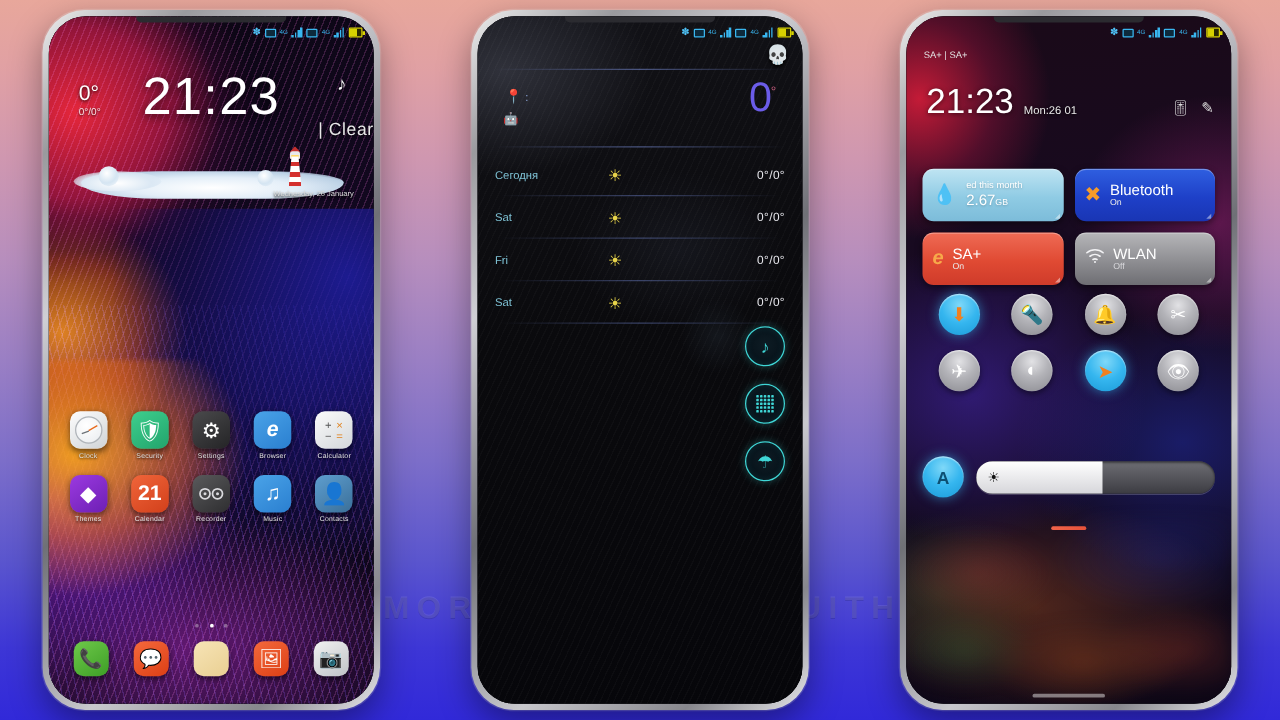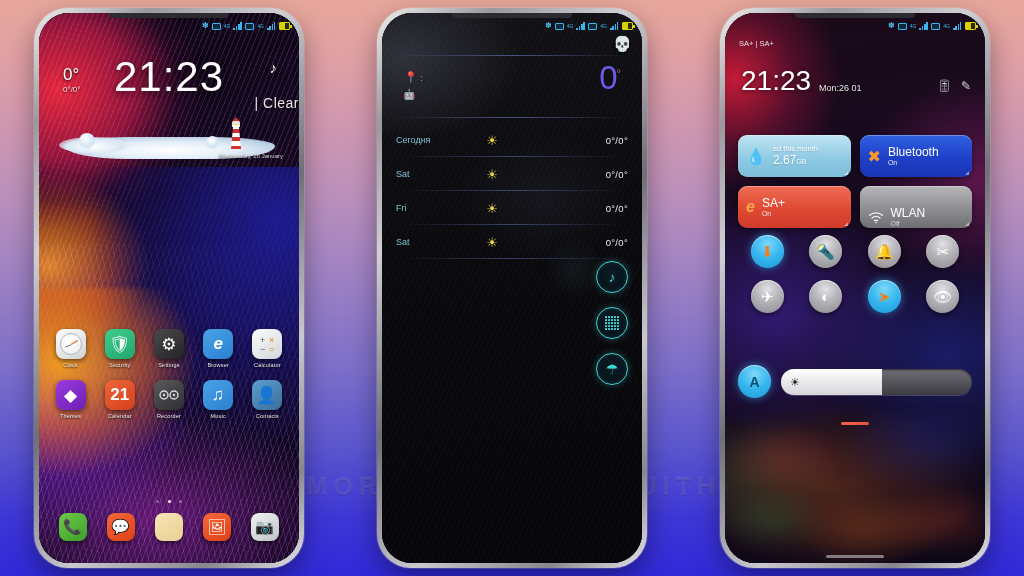--- a/index.html
+++ b/index.html
@@ -274,21 +274,21 @@
   .tile .tl1{ font-size:7.5px; color:#fff; }
   .tile .tl2{ font-size:12px; color:#fff; font-weight:500;}
   .tile .tsub{ font-size:7px; color:#e9e9e9; }
   .tile .tunit{ font-size:7px; }
   .tile:after{ content:""; position:absolute; right:3px; bottom:2px; width:0;height:0;
     border-left:4px solid transparent; border-bottom:4px solid rgba(255,255,255,.45);}
   .t-data{ background:linear-gradient(180deg,#bfe4f2 0%,#8fcbe4 55%,#7cbcd9 100%); }
   .t-data .tl1,.t-data .tl2{ color:#fff; text-shadow:0 1px 2px rgba(0,0,0,.22);}
   .t-bt{ background:linear-gradient(180deg,#2f5fe0 0%,#1e40c8 55%,#1935b4 100%); }
   .t-sa{ background:linear-gradient(180deg,#ef6b55 0%,#e04a33 55%,#cf3b2a 100%); }
-  .t-wlan{ background:linear-gradient(180deg,#b6b6b9 0%,#8e8e92 55%,#6e6e73 100%);align-items:flex-end; }
+  .t-wlan{ background:linear-gradient(180deg,#b6b6b9 0%,#8e8e92 55%,#6e6e73 100%); }
   .t-wlan .tl2{ color:#fff; }
   .t-wlan .tsub{ color:#d6d6da; }
 
   .p3-round{ position:absolute; left:13px; right:13px; top:222px; z-index:6;
     display:grid; grid-template-columns:repeat(4,1fr); row-gap:12px; justify-items:center;}
   .rbtn{ width:33px;height:33px;border-radius:50%;
     background:radial-gradient(circle at 50% 28%, #e2e2e5 0%, #b3b3b8 45%, #8a8a90 100%);
     display:flex;align-items:center;justify-content:center;
     color:#fff; font-size:15px;
     box-shadow:0 2px 5px rgba(0,0,0,.5), inset 0 1px 1px rgba(255,255,255,.6);}

